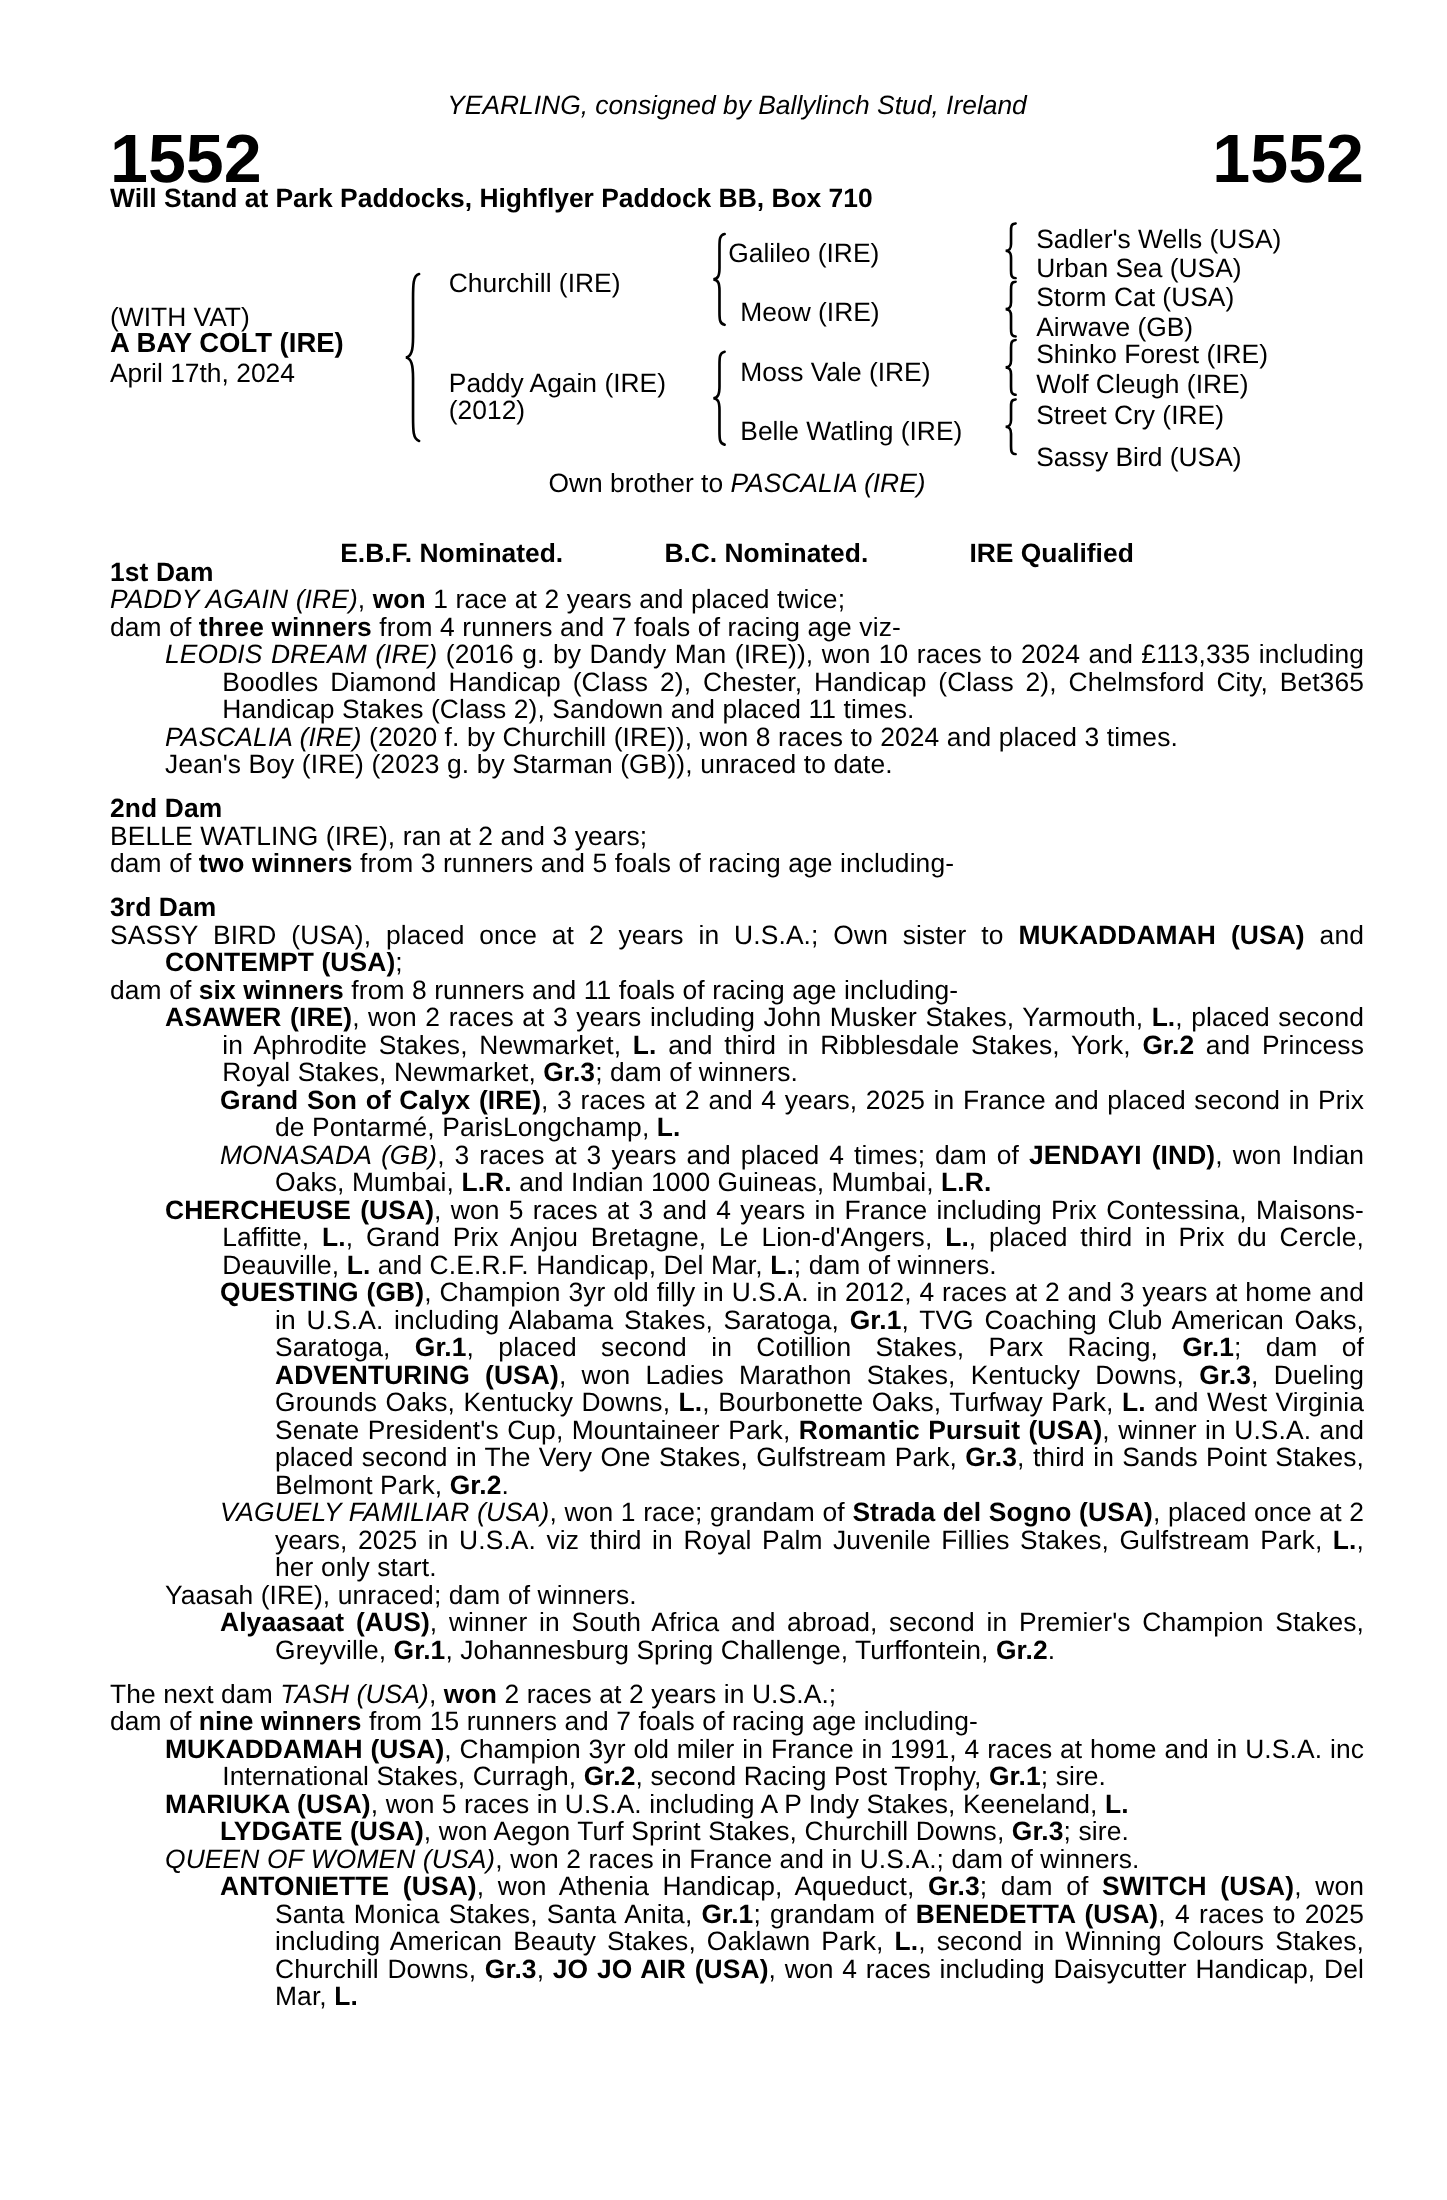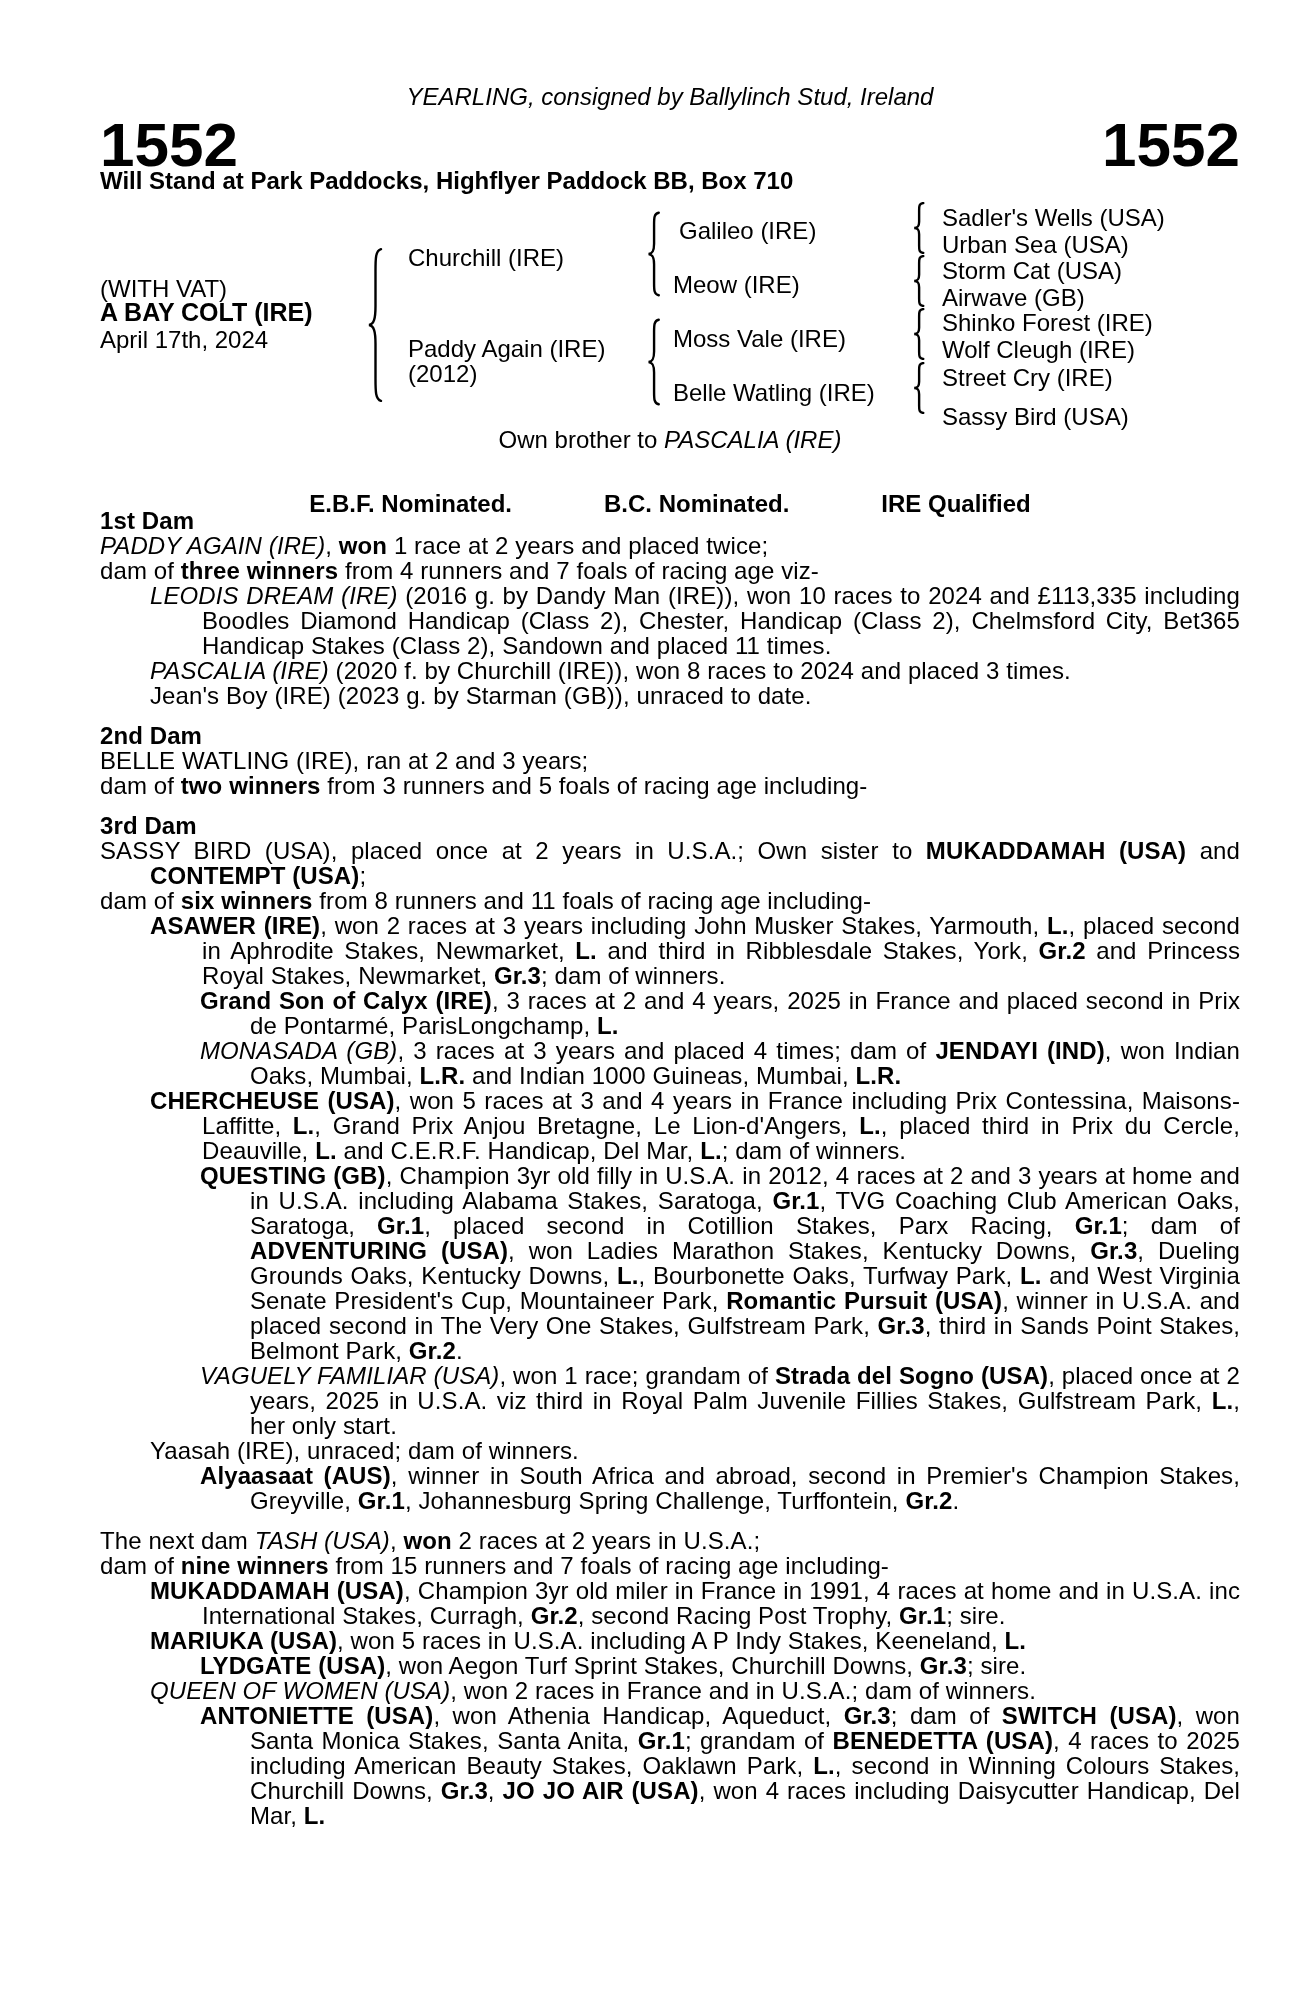--- a/index.html
+++ b/index.html
@@ -59,21 +59,21 @@
     <svg width="17" height="86" viewBox="0 0 20 100" preserveAspectRatio="none">
         <path d="M 15 2 C 9.5 3 9.5 8 9.5 16 L 9.5 38 C 9.5 46 8 49.5 3 50 C 8 50.5 9.5 54 9.5 62 L 9.5 84 C 9.5 92 9.5 97 15 98" fill="none" stroke="#000" stroke-width="2.4" vector-effect="non-scaling-stroke" stroke-linecap="round"></path>
       </svg>
   </div>
   <div class="abs brace" style="top:318px;left:646px;">
     <svg width="17" height="88" viewBox="0 0 20 100" preserveAspectRatio="none">
         <path d="M 15 2 C 9.5 3 9.5 8 9.5 16 L 9.5 38 C 9.5 46 8 49.5 3 50 C 8 50.5 9.5 54 9.5 62 L 9.5 84 C 9.5 92 9.5 97 15 98" fill="none" stroke="#000" stroke-width="2.4" vector-effect="non-scaling-stroke" stroke-linecap="round"></path>
       </svg>
   </div>
 
-  <div class="abs ped" style="top:218px;left:679px;">Galileo (IRE)</div>
+  <div class="abs ped" style="top:218px;left:662px;">Galileo (IRE)</div>
   <div class="abs ped" style="top:272px;left:673px;">Meow (IRE)</div>
   <div class="abs ped" style="top:326px;left:673px;">Moss Vale (IRE)</div>
   <div class="abs ped" style="top:380px;left:673px;">Belle Watling (IRE)</div>
 
   <div class="abs brace" style="top:202px;left:912px;">
     <svg width="15" height="52" viewBox="0 0 20 100" preserveAspectRatio="none">
         <path d="M 15 2 C 9.5 3 9.5 8 9.5 16 L 9.5 38 C 9.5 46 8 49.5 3 50 C 8 50.5 9.5 54 9.5 62 L 9.5 84 C 9.5 92 9.5 97 15 98" fill="none" stroke="#000" stroke-width="2.4" vector-effect="non-scaling-stroke" stroke-linecap="round"></path>
       </svg>
   </div>
   <div class="abs brace" style="top:255px;left:912px;">

